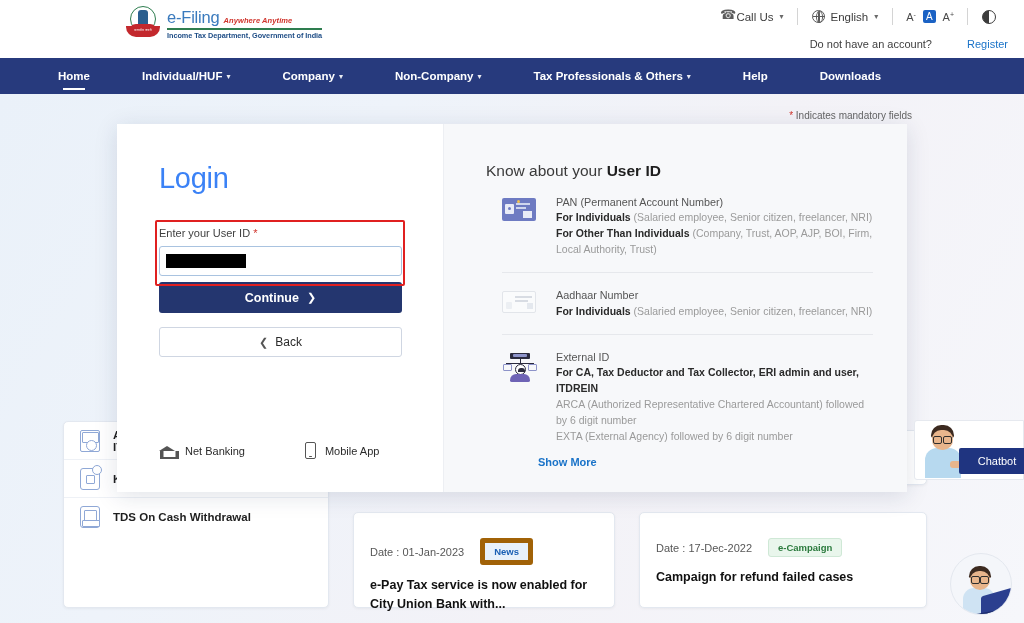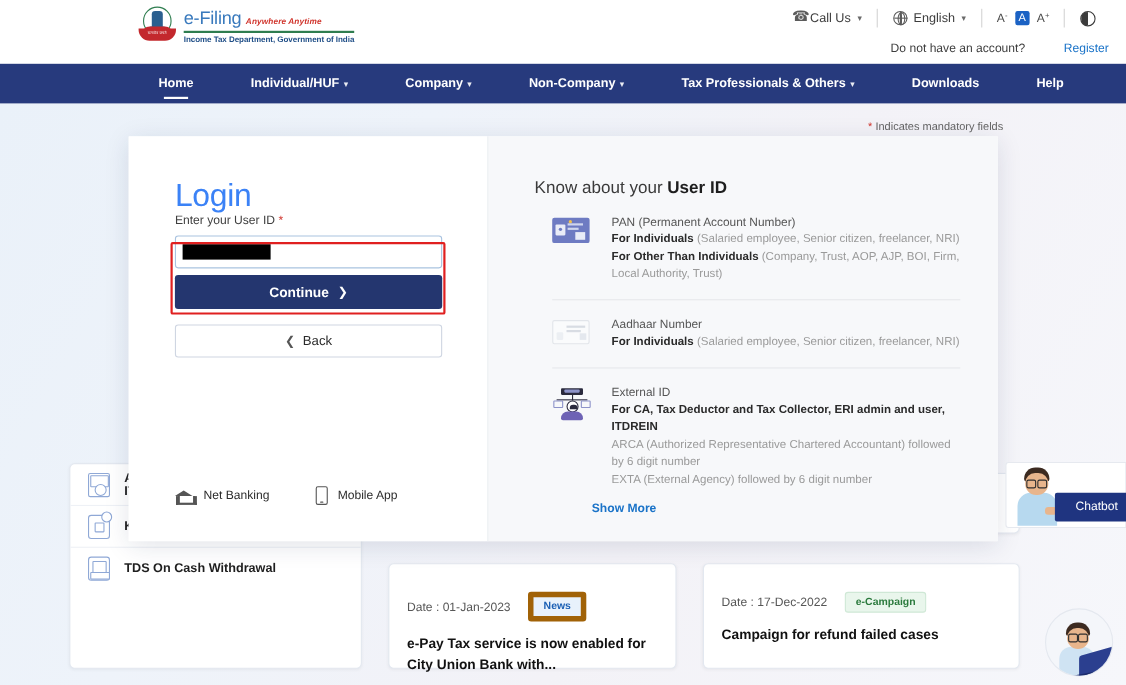--- a/index.html
+++ b/index.html
@@ -79,21 +79,21 @@
   .no-acct {
     position:absolute; right:16px; top:38px; font-size:11px; color:#3e3e3e;
   }
   .no-acct a { color:#1a73c8; text-decoration:none;padding-left:32px; }
 
   
   .navbar {
     position:absolute; left:0; top:58px; width:1024px; height:36px;
     background:#273a7d; display:flex; align-items:center; z-index:5;
   }
-  .nav-inner { display:flex; align-items:center; padding-left:118px; gap:0; }
+  .nav-inner { display:flex; align-items:center; gap:0;margin-left:32px; }
   .nav-item {
     color:#fff; font-size:11.5px; font-weight:bold; padding:0 26px;
     cursor:pointer; position:relative; height:36px; display:flex; align-items:center; gap:4px;
     white-space:nowrap;
   }
   .nav-item .nc { font-size:8px; opacity:.9; font-weight:normal; }
   .nav-item.active:after{
     content:""; position:absolute; left:50%; transform:translateX(-50%);
     bottom:4px; width:22px; height:2px; background:#fff;
   }
@@ -172,21 +172,21 @@
     position:absolute; left:117px; top:124px; width:790px; height:368px;
     background:#fff; display:flex; z-index:10;
     box-shadow: 0 4px 22px rgba(22,40,80,.13);
   }
   .modal-left { width:326px; background:#fff; padding:38px 42px 0 42px; position:relative; }
   .modal-right {
     flex:1; background:#f7f8fa; padding:38px 34px 0 42px; position:relative;
     border-left:1px solid #edeff3;
   }
   .login-title { font-size:29px; font-weight:normal; color:#3b82f6; letter-spacing:-0.3px; }
-  .field-label { font-size:11px; color:#3f3f3f; }
+  .field-label { font-size:11px; color:#3f3f3f; margin-top:32px; }
   .field-label .ast { color:#d0342c; }
 
   .highlight-box {
     position:absolute; left:38px; top:96px; width:250px; height:66px;
     border:2.5px solid #e02020; border-radius:2px; pointer-events:none; z-index:14;
   }
   .uid-input {
     position:relative; margin-top:7px; width:243px; height:30px;
     border:1px solid #a9c3e0; border-radius:3px; background:#fff;
     display:flex; align-items:center; padding:0 6px;
@@ -206,21 +206,21 @@
     font-family:"Liberation Sans", sans-serif;
   }
   .btn-back .arr { font-size:11px; color:#555; }
 
   .otherways {
     position:absolute; left:42px; top:284px; width:245px;
     display:flex; align-items:center; gap:10px;
   }
   .ow-text { font-size:11.5px; color:#3d3d3d; white-space:nowrap; }
   .ow-line { flex:1; height:1px; background:#cfd4de; }
-  .ow-row { position:absolute; left:42px; top:318px; display:flex; gap:42px; }
+  .ow-row { position:absolute; left:42px; top:318px; display:flex; gap:60px; }
   .ow-item { display:flex; align-items:center; gap:9px; font-size:11px; color:#2b2b2b; cursor:pointer; }
   .bank-ic { width:17px; height:16px; position:relative; }
   .bank-ic:before{
     content:""; position:absolute; left:0; top:3px; width:0; height:0;
     border-left:8.5px solid transparent; border-right:8.5px solid transparent; border-bottom:5px solid #555;
   }
   .bank-ic:after{
     content:""; position:absolute; left:1px; top:8px; width:15px; height:6px;
     border-left:2px solid #555; border-right:2px solid #555; border-bottom:2px solid #555;
     box-shadow: inset 3.5px 0 0 -2px #555, inset -3.5px 0 0 -2px #555;
@@ -369,24 +369,24 @@
       </div>
       <div class="nav-item">
         <span>Non-Company</span>
         <span class="nc">▾</span>
       </div>
       <div class="nav-item">
         <span>Tax Professionals &amp; Others</span>
         <span class="nc">▾</span>
       </div>
       <div class="nav-item">
+        <span>Help</span>
+      </div>
+      <div class="nav-item">
         <span>Downloads</span>
-      </div>
-      <div class="nav-item">
-        <span>Help</span>
       </div>
     </div>
   </div>
 
   <div class="body-bg"></div>
 
   <div class="mand-note">
     <span class="ast">*</span>
     <span>Indicates mandatory fields</span>
   </div>

